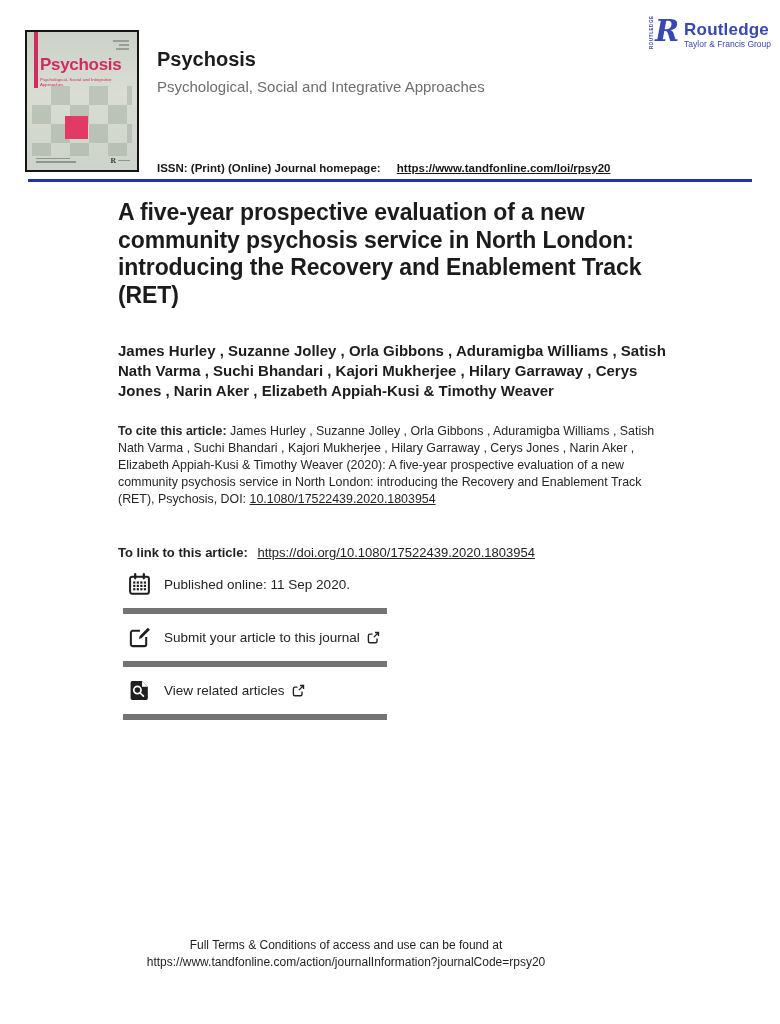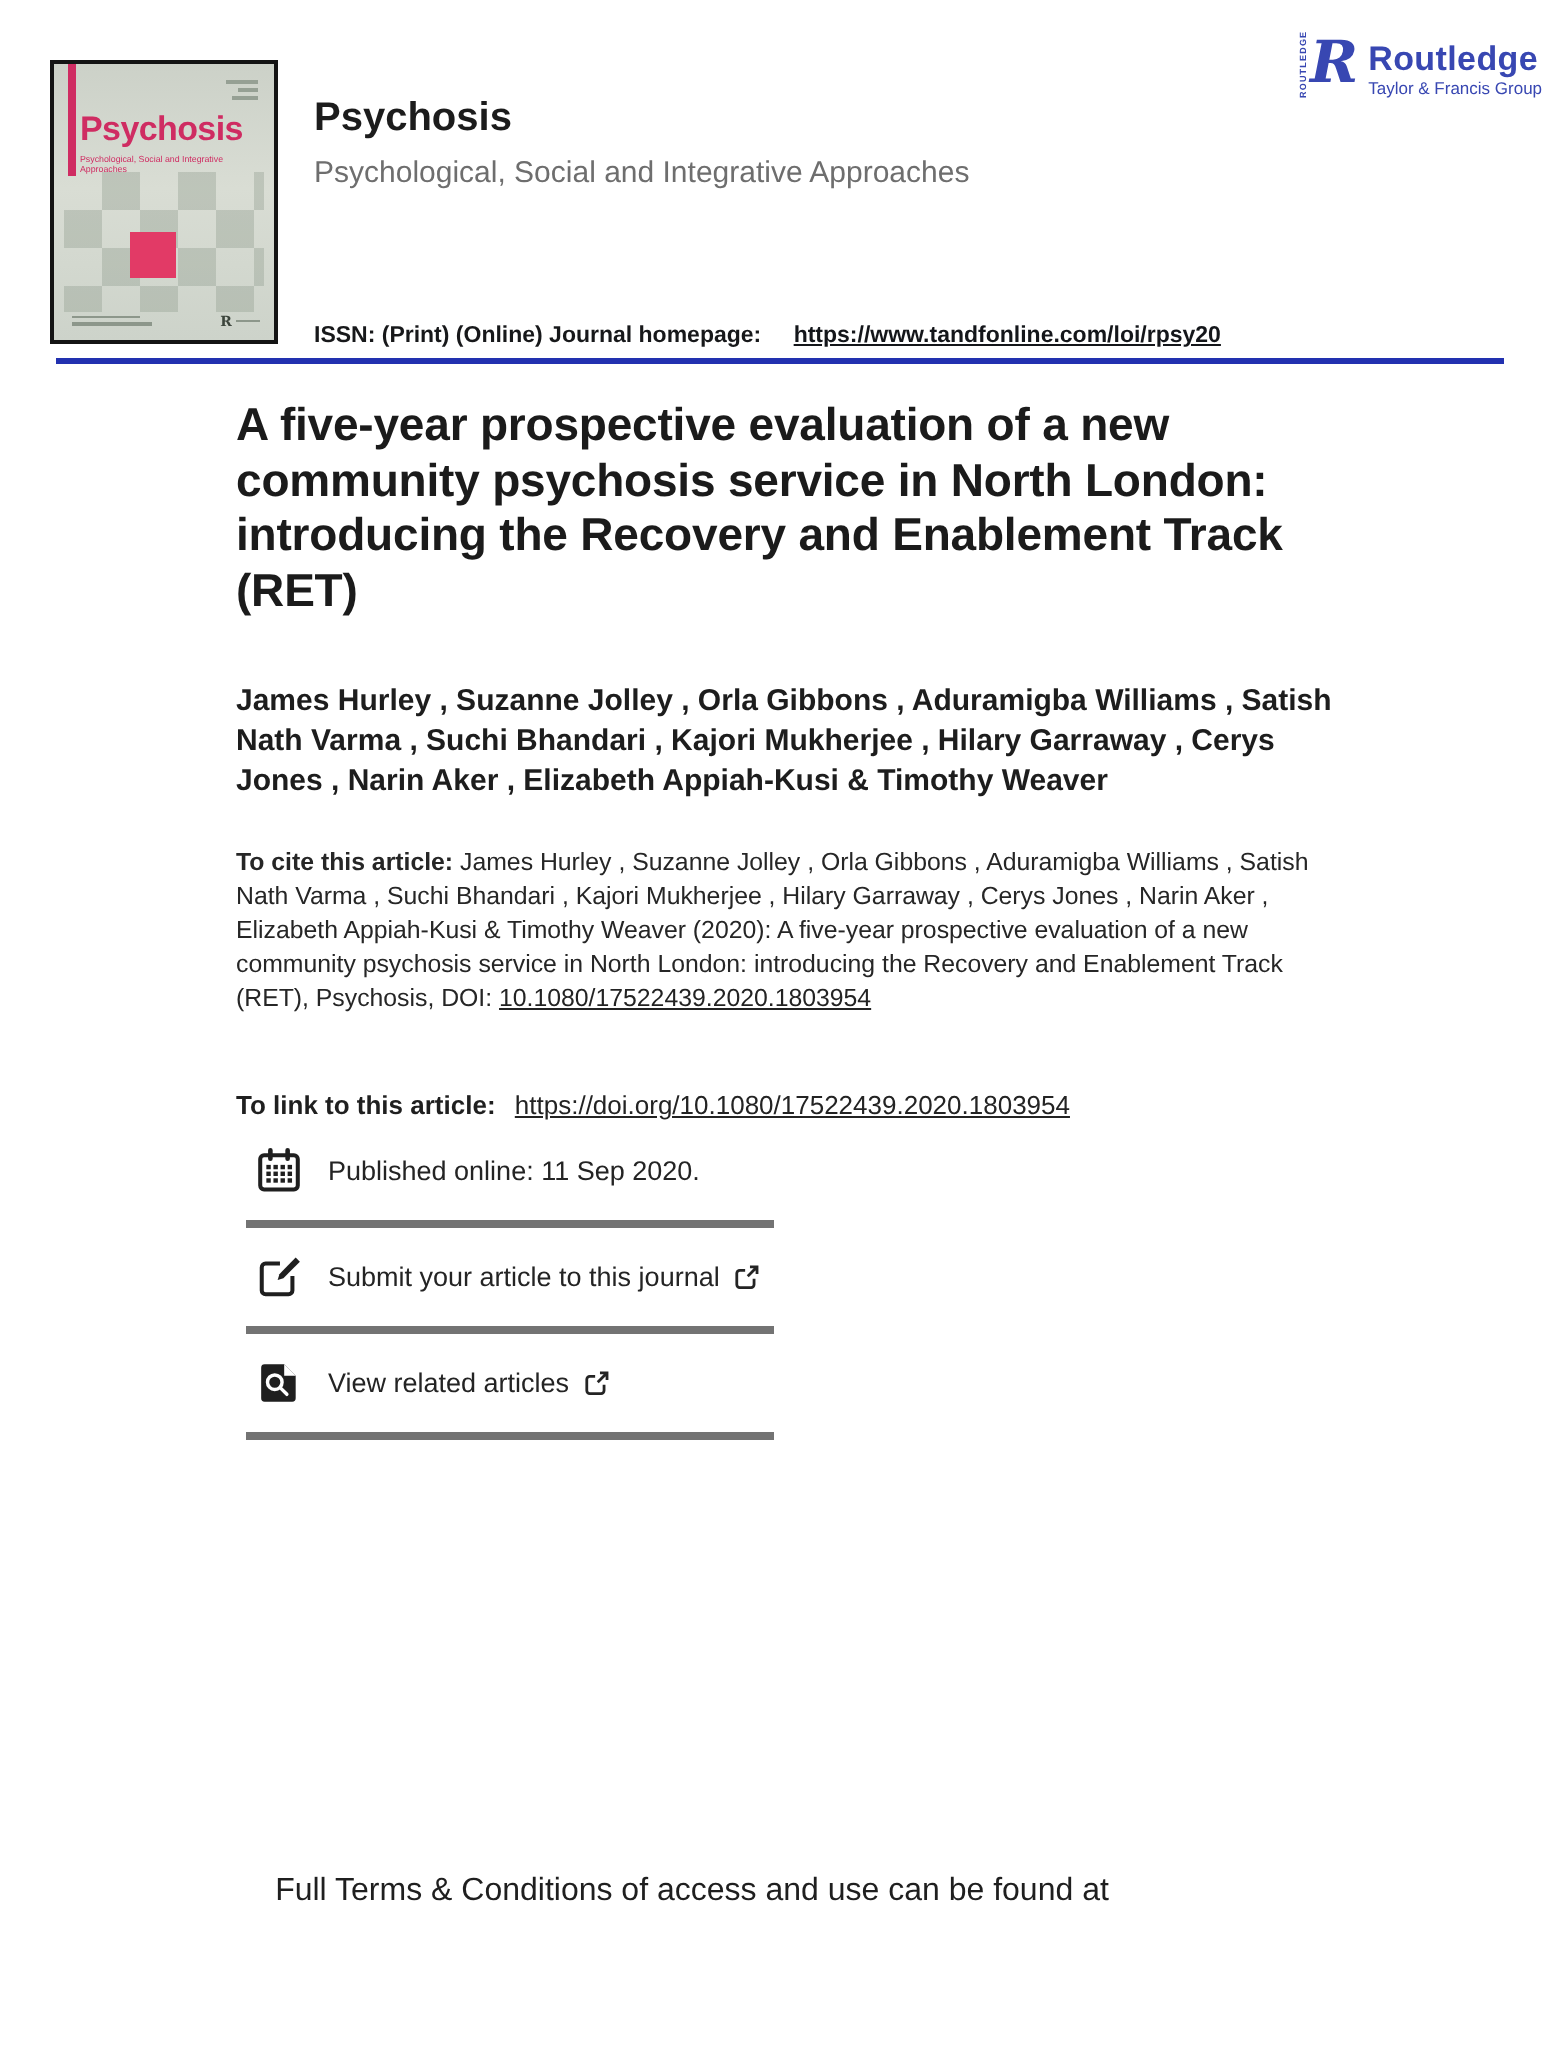--- a/index.html
+++ b/index.html
@@ -46,29 +46,29 @@
   .article-title{position:absolute;left:118px;top:199px;width:556px;font-size:23px;font-weight:700;
                  line-height:27.5px;color:#1b1b1b;letter-spacing:-.1px;}
   .authors{position:absolute;left:118px;top:341px;width:560px;font-size:15px;font-weight:700;line-height:20px;color:#1d1d1d;}
   .cite{position:absolute;left:118px;top:423px;width:556px;font-size:12.4px;line-height:17px;color:#262626;}
   .cite .lbl{font-weight:700;}
   .tolink{position:absolute;left:118px;top:545px;font-size:13px;color:#1f1f1f;}
   .tolink .lbl{font-weight:700;margin-right:6px;}
 
   
   .actions{position:absolute;left:123px;top:561px;width:264px;}
-  .action-row{display:flex;align-items:center;height:53px;border-bottom:4px solid #737373;
+  .action-row{display:flex;align-items:center;height:53px;border-bottom:6px solid #737373;
               padding-left:5px;box-sizing:border-box;gap:13px;cursor:pointer;}
   .action-icon{flex:0 0 auto;display:flex;flex-direction:column;align-items:center;color:#1f1f1f;}
   .action-label{font-size:13.5px;color:#242424;display:flex;align-items:center;gap:7px;white-space:nowrap;}
   .cm-caption{font-size:5px;color:#3a3a3a;margin-top:0;line-height:5px;}
   .ext{display:inline-flex;}
 
   
-  .footer{position:absolute;left:0;top:937px;width:692px;text-align:center;font-size:16px;line-height:17px;color:#1f1f1f;}
+  .footer{position:absolute;left:0;top:937px;width:692px;text-align:center;font-size:12px;line-height:17px;color:#1f1f1f;}
 </style>
 </head>
 <body>
 
 <div class="page">
 
   <div class="cover">
     <div class="checker"></div>
     <div class="cover-stripe"></div>
     <div class="cover-meta">
@@ -183,15 +183,16 @@
           </svg>
         </span>
       </span>
     </div>
 
 
   </div>
 
   <div class="footer">
     <div>Full Terms &amp; Conditions of access and use can be found at</div>
+    <div>https://www.tandfonline.com/action/journalInformation?journalCode=rpsy20</div>
   </div>
 
 </div>
 
 </body></html>

